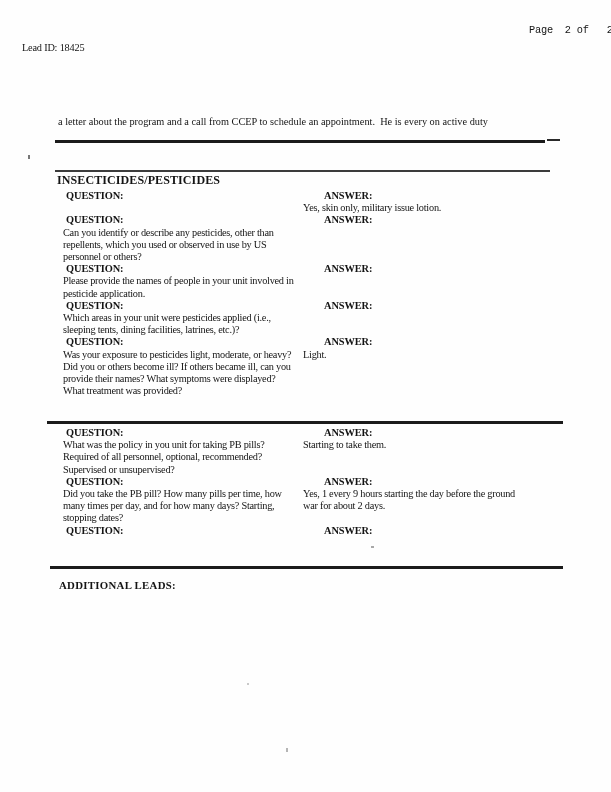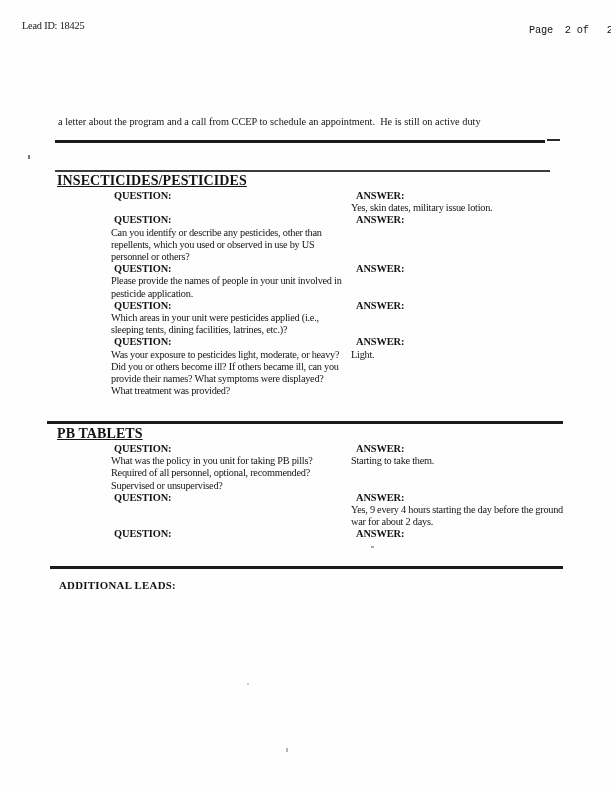--- a/index.html
+++ b/index.html
@@ -7,90 +7,90 @@
     position:relative;
     width:611px;height:792px;
     background:#fefefe;
     font-family:"Liberation Serif", serif;
     color:#141414;
     overflow:hidden;
     margin:0 auto;
   }
   .txt{letter-spacing:-0.25px;}
   .lead-id{
-    position:absolute;left:22px;top:20px;
+    position:absolute;left:22px;top:42px;
     font-size:10.3px;letter-spacing:-0.2px;
   }
   .page-num{
     position:absolute;left:529px;top:24px;
     font-size:10.3px;white-space:pre;letter-spacing:-0.2px;font-family:Liberation Mono, monospace;
   }
   .intro{
     position:absolute;left:58px;top:116px;
     font-size:10.3px;line-height:12.2px;white-space:pre;
   }
   .rule{position:absolute;background:#1b1b1b;}
   .rule-1{left:55px;top:140px;width:490px;height:3px;}
   .rule-1-dash{left:547px;top:139px;width:13px;height:2px;background:#2a2a2a;}
   .rule-2{left:55px;top:170px;width:495px;height:2px;background:#3c3c3c;}
   .rule-3{left:47px;top:421px;width:516px;height:3px;}
   .rule-4{left:50px;top:566px;width:513px;height:3px;}
   .sec{position:absolute;left:57px;width:520px;font-size:10.3px;}
   .sec-1{top:174px;}
   .sec-2{top:427px;}
   .sec-title{
-    font-weight:bold;font-size:14px;line-height:13px;
-    letter-spacing:0.1px;margin:0 0 3px 0;text-decoration:underline;
+    font-weight:bold;font-size:12px;line-height:13px;
+    letter-spacing:0.1px;margin:0 0 3px 0;
   }
   .sec-3-title{
     position:absolute;left:59px;top:570px;
     font-weight:bold;font-size:10.8px;letter-spacing:0.3px;
   }
   .qa{display:flex;align-items:flex-start;}
-  .qcol{flex:0 0 240px;box-sizing:border-box;padding-left:6px;margin-left:48px;}
+  .qcol{flex:0 0 240px;box-sizing:border-box;padding-left:6px;}
   .acol{flex:1 1 auto;box-sizing:border-box;padding-left:6px;}
   .qa-label{
     font-weight:bold;font-size:10.4px;line-height:12.2px;
     letter-spacing:-0.1px;padding-left:3px;
   }
-  .a-label{padding-left:5px;}
+  .a-label{padding-left:5px;margin-left:16px;}
   .qa-text{
     font-size:10.3px;line-height:12.2px;
     white-space:pre-line;letter-spacing:-0.25px;
   }
   .speck{position:absolute;background:#9a9a9a;}
   .speck-1{left:28px;top:155px;width:2px;height:4px;background:#777;}
   .speck-2{left:247px;top:683px;width:2px;height:2px;background:#c9c9c9;}
   .speck-3{left:286px;top:748px;width:2px;height:4px;background:#b5b5b5;}
   .speck-4{left:371px;top:546px;width:3px;height:2px;background:#a8a8a8;}
 </style>
 </head>
 <body>
 
 <div class="page">
 
   <div class="lead-id txt">Lead ID: 18425</div>
   <div class="page-num">Page  2 of   2</div>
 
-  <div class="intro">a letter about the program and a call from CCEP to schedule an appointment.  He is still on active duty</div>
+  <div class="intro">a letter about the program and a call from CCEP to schedule an appointment.  He is every on active duty</div>
 
   <div class="rule rule-1"></div>
   <div class="rule rule-1-dash"></div>
   <div class="rule rule-2"></div>
 
   <section class="sec sec-1">
     <h2 class="sec-title">INSECTICIDES/PESTICIDES</h2>
 
     <div class="qa">
       <div class="qcol">
         <div class="qa-label">QUESTION:</div>
       </div>
       <div class="acol">
         <div class="qa-label a-label">ANSWER:</div>
-        <div class="qa-text">Yes, skin dates, military issue lotion.</div>
+        <div class="qa-text">Yes, skin only, military issue lotion.</div>
       </div>
     </div>
 
     <div class="qa">
       <div class="qcol">
         <div class="qa-label">QUESTION:</div>
         <div class="qa-text">Can you identify or describe any pesticides, other than
 repellents, which you used or observed in use by US
 personnel or others?</div>
       </div>
@@ -135,42 +135,44 @@
       <div class="acol">
         <div class="qa-label a-label">ANSWER:</div>
         <div class="qa-text">Light.</div>
       </div>
     </div>
   </section>
 
   <div class="rule rule-3"></div>
 
   <section class="sec sec-2">
-    <h2 class="sec-title">PB TABLETS</h2>
 
     <div class="qa">
       <div class="qcol">
         <div class="qa-label">QUESTION:</div>
         <div class="qa-text">What was the policy in you unit for taking PB pills?
 Required of all personnel, optional, recommended?
 Supervised or unsupervised?</div>
       </div>
       <div class="acol">
         <div class="qa-label a-label">ANSWER:</div>
         <div class="qa-text">Starting to take them.</div>
       </div>
     </div>
 
     <div class="qa">
       <div class="qcol">
         <div class="qa-label">QUESTION:</div>
+        <div class="qa-text">Did you take the PB pill?  How many pills per time, how
+many times per day, and for how many days?  Starting,
+stopping dates?</div>
       </div>
       <div class="acol">
         <div class="qa-label a-label">ANSWER:</div>
-        <div class="qa-text">Yes, 9 every 4 hours starting the day before the ground
+        <div class="qa-text">Yes, 1 every 9 hours starting the day before the ground
 war for about 2 days.</div>
       </div>
     </div>
 
     <div class="qa">
       <div class="qcol">
         <div class="qa-label">QUESTION:</div>
       </div>
       <div class="acol">
         <div class="qa-label a-label">ANSWER:</div>

